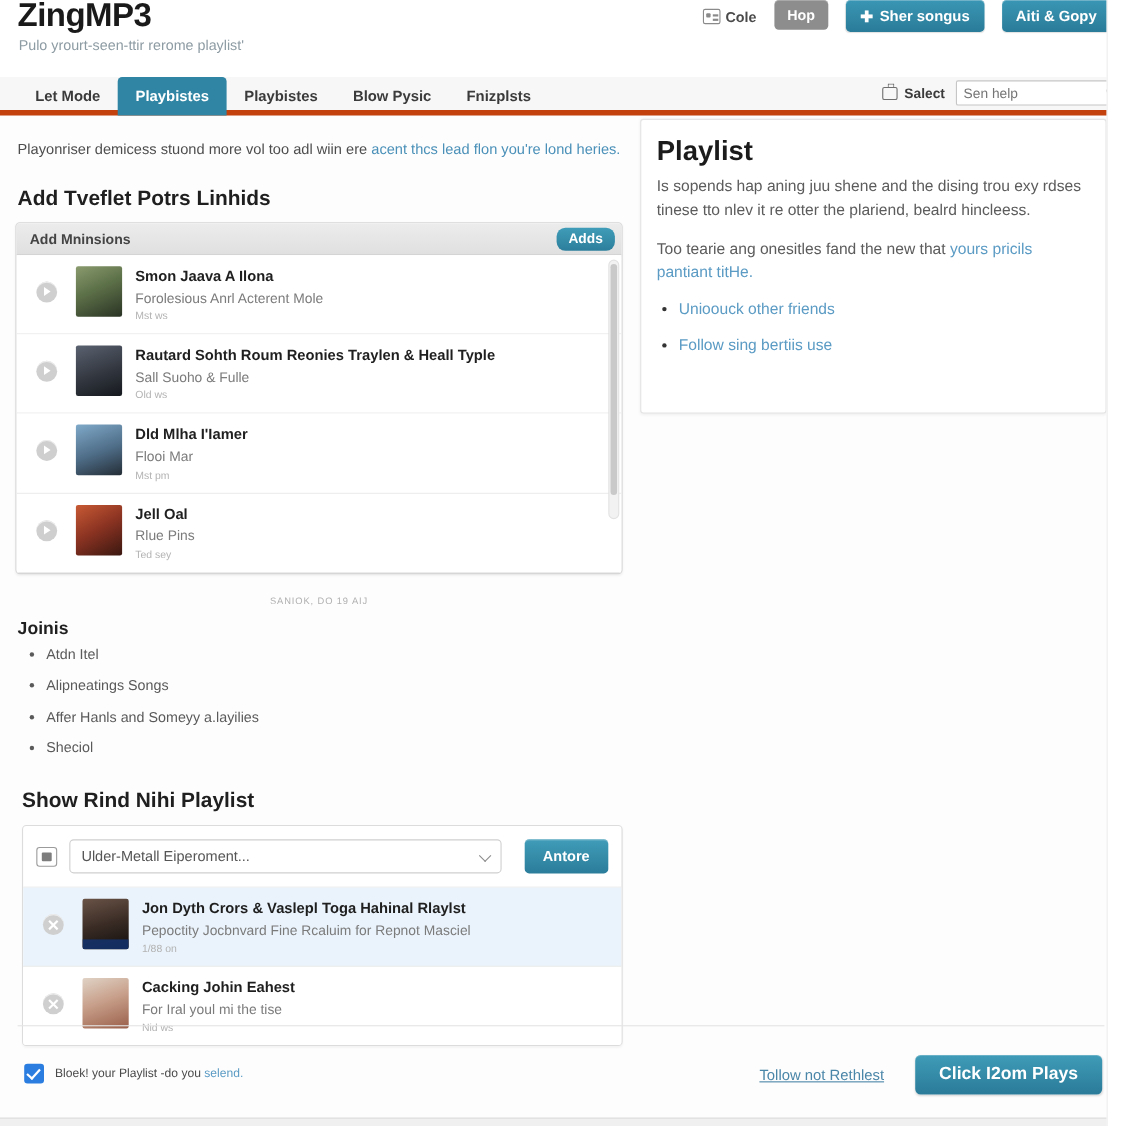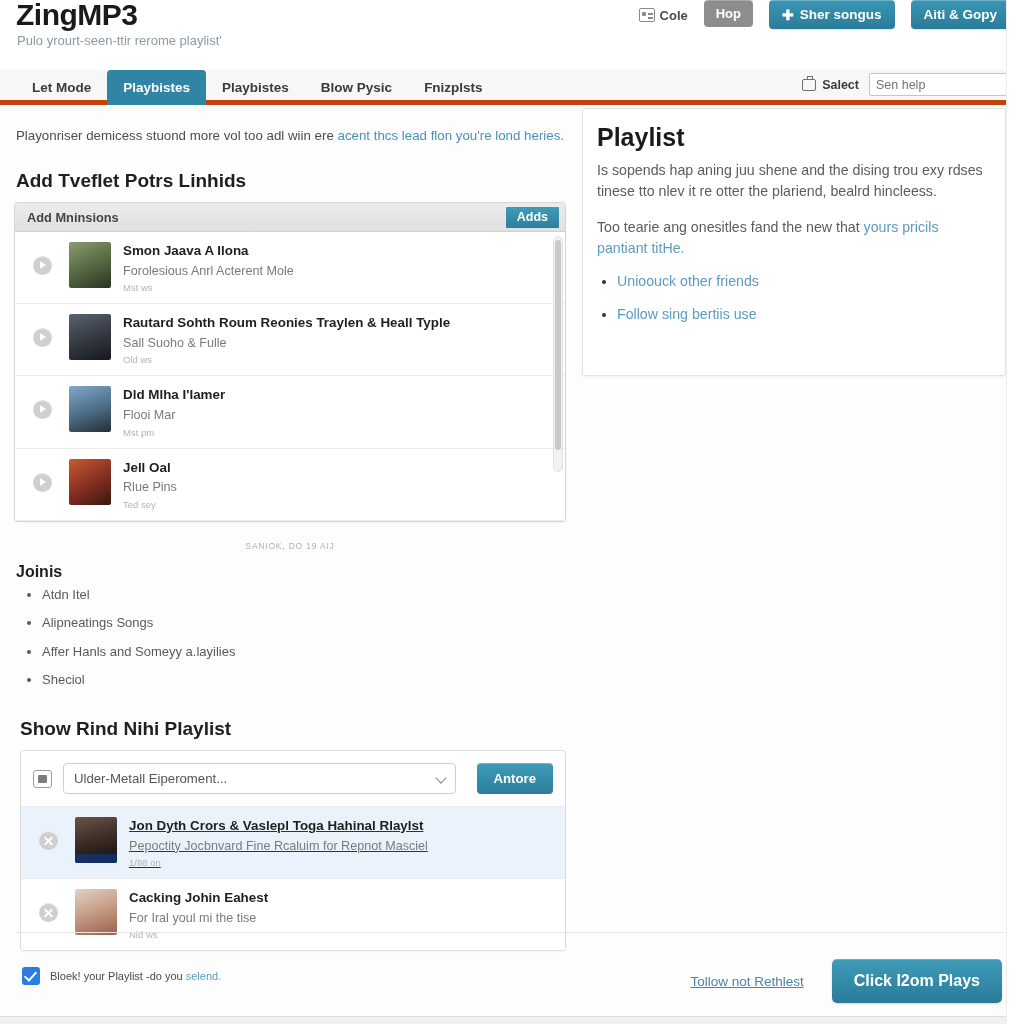--- a/index.html
+++ b/index.html
@@ -160,34 +160,34 @@
   .panel-head {
     height: 29px; background: linear-gradient(#ececec,#e0e0e0);
     border-bottom: 1px solid #d0d0d0;
     display: flex; align-items: center; justify-content: space-between;
     padding: 0 6px 0 12px;
   }
   .panel-head-title { font-size: 12.8px; font-weight: bold; color: #444; }
   .btn-sm-teal {
     background: linear-gradient(#3f9cb8,#2c7f9c);
     color: #fff; font-weight: bold; font-size: 12.5px;
-    height: 21px; padding: 0 11px; border-radius: 1px;
+    height: 21px; padding: 0 11px; border-radius: 8px;
     border: none; cursor: pointer;
     font-family: "Liberation Sans", sans-serif;
   }
   .rows { position: relative; }
   .row {
     display: flex; align-items: flex-start;
     border-bottom: 1px solid #ececec;
     padding: 10px 10px 10px 0;
     min-height: 63px;
     background: #ffffff;
   }
   .row:last-child { border-bottom: none; }
-  .row.selected { background: #eaf3fb; text-decoration: underline; }
+  .row.selected { background: #eaf3fb; }
   .row-action {
     width: 54px; display: flex; align-items: center; justify-content: center;
     padding-top: 14px;
   }
   .circ-btn {
     width: 19px; height: 19px; border-radius: 50%;
     background: #cfcfcf; position: relative; cursor: pointer;
     box-shadow: inset 0 1px 0 rgba(255,255,255,.6);
   }
   .circ-btn.play:after {
@@ -346,21 +346,21 @@
   .f-right {
     position: absolute; right: 22px; top: 14px;
     display: flex; align-items: center; gap: 28px;
   }
   .f-link {
     font-size: 13.5px; color: #4a86a8; text-decoration: underline; cursor: pointer;
   }
   .btn-big-teal {
     background: linear-gradient(#3f9cb8,#2a7b99);
     color: #fff; font-weight: bold; font-size: 16px;
-    height: 44px; padding: 0 22px; border-radius: 5px;
+    height: 36px; padding: 0 22px; border-radius: 5px;
     border: none; cursor: pointer;
     font-family: "Liberation Sans", sans-serif;
     box-shadow: inset 0 1px 0 rgba(255,255,255,.22), 0 1px 2px rgba(0,0,0,.15);
   }
   .bottom-strip {
     position: absolute; left: 0; top: 1016px;
     width: 1024px; height: 8px; background: #f0f0f0;
     border-top: 1px solid #dcdcdc;
   }
   .right-edge {

